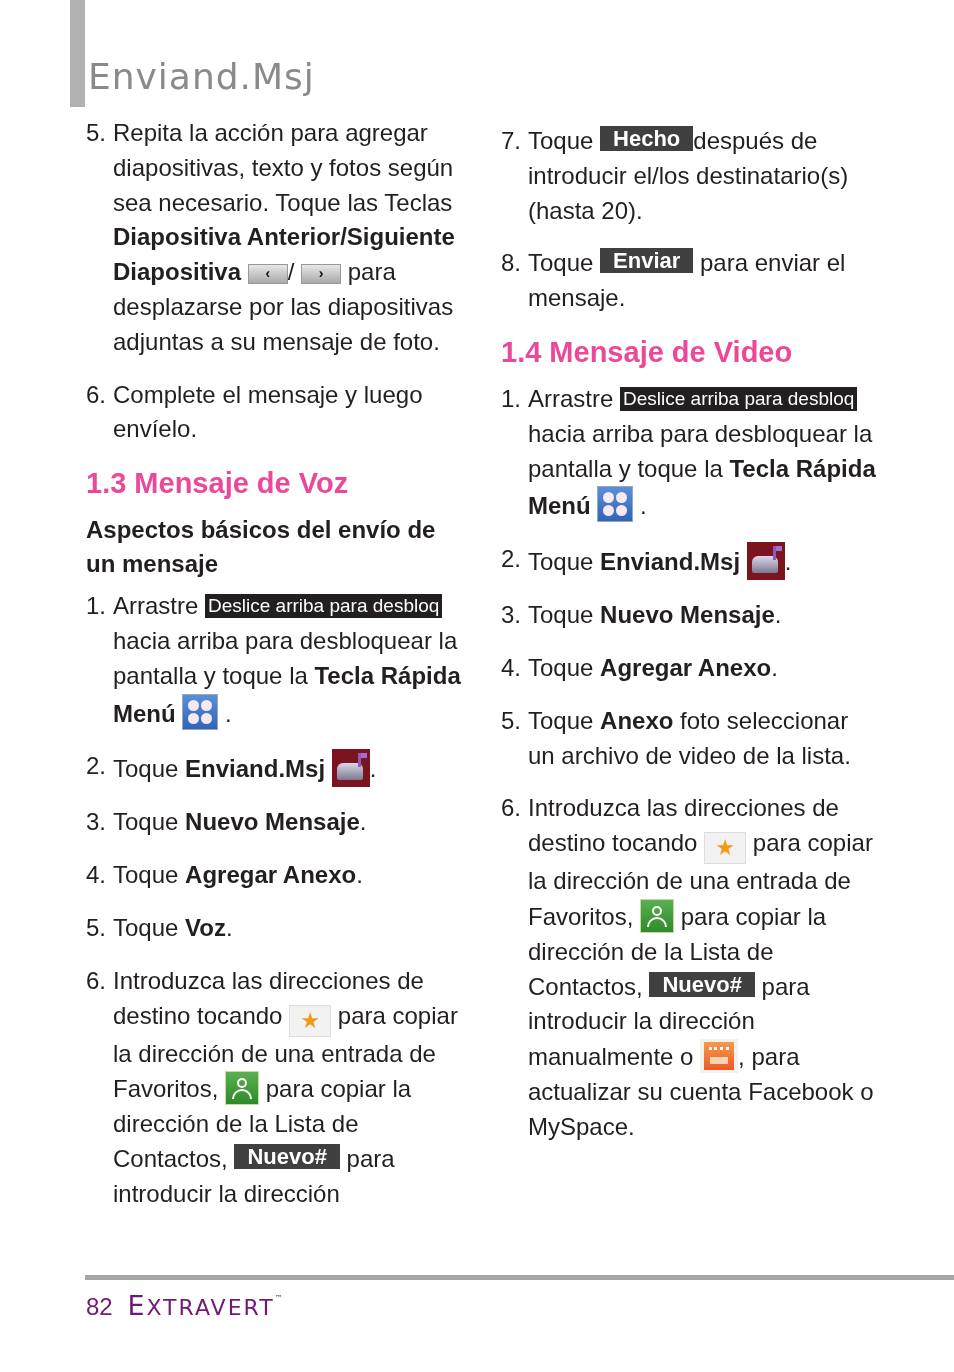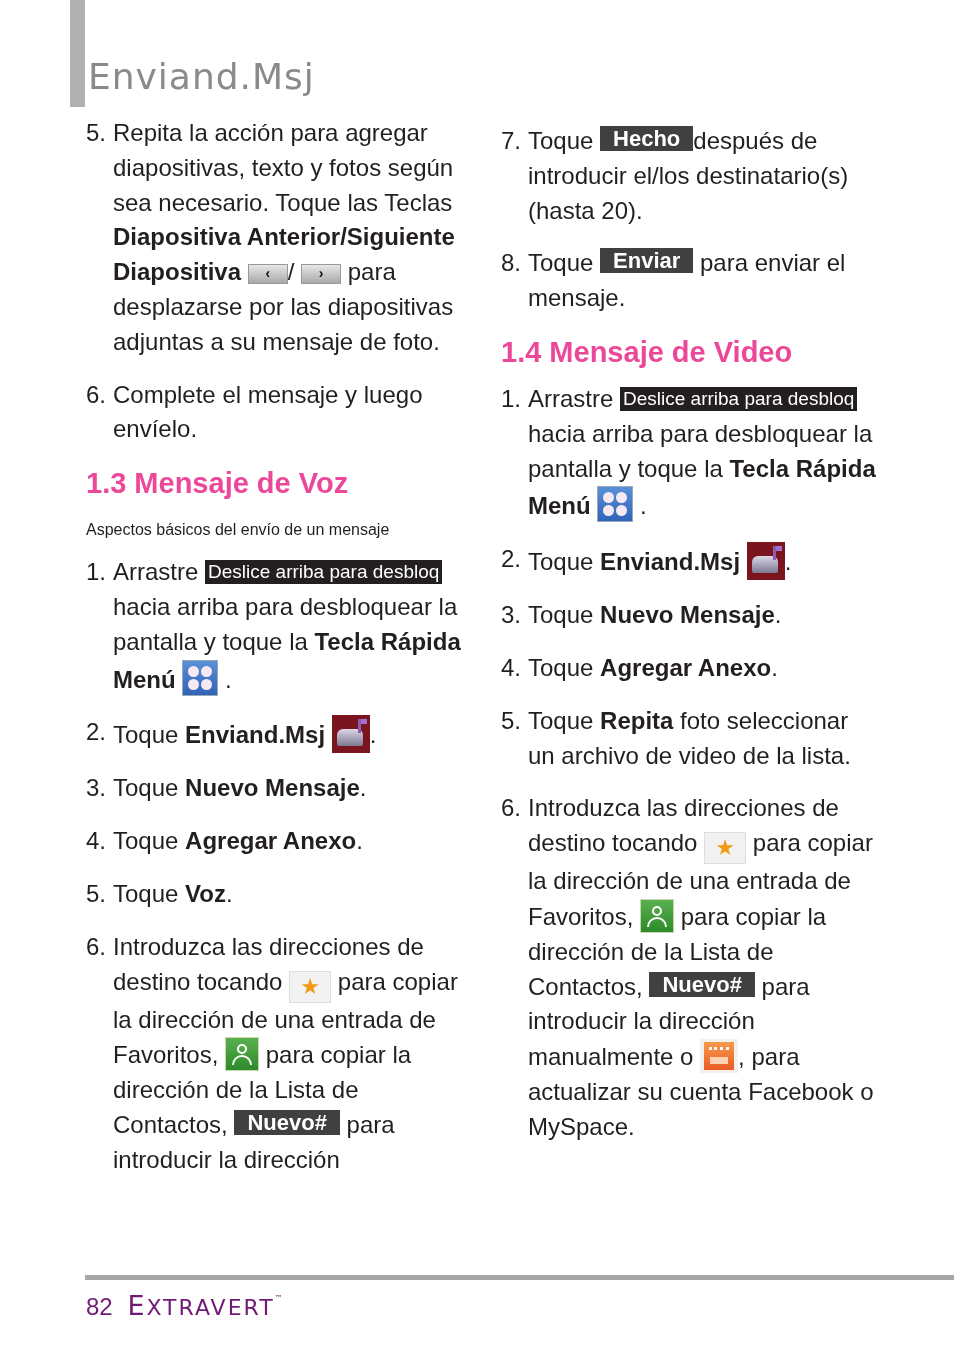--- a/index.html
+++ b/index.html
@@ -8,21 +8,21 @@
   .header-bar { position:absolute; left:70px; top:0; width:15px; height:107px; background:#b1b1b3; }
   .page-title { position:absolute; left:88px; top:32px; font-size:36px; color:#8a8a8c; letter-spacing:1px;
                 font-family:"DejaVu Sans", sans-serif; font-weight:normal; }
   .col { position:absolute; font-size:24px; line-height:34.8px; }
   .col.left { left:86px; top:116px; width:380px; }
   .col.right { left:501px; top:124px; width:380px; }
   .step { position:relative; padding-left:27px; margin-bottom:18px; }
   .step .num { position:absolute; left:0; top:0; }
   b { font-weight:bold;text-align:center; }
   .section-title { color:#ec4899; font-size:29px; line-height:36px; margin:16px 0 12px 0; font-weight:bold; }
-  .subhead { font-weight:normal; font-size:16px; line-height:34px; margin-bottom:8px; }
+  .subhead { font-weight:bold; font-size:24px; line-height:34px; margin-bottom:8px; }
   .bar-label { display:inline-block; background:#231f20; color:#fff; font-size:19px; line-height:24px;
                padding:0 3px; vertical-align:2px; }
   .btn-black { display:inline-block; background:#404040; color:#fff; font-weight:bold; font-size:22px;
                line-height:25px; padding:0 13px; vertical-align:3px; }
   .ico { display:inline-block; vertical-align:-6px; }
   .ico-menu { width:34px; height:34px; background:linear-gradient(#5a8fd8,#2f64b8); border:1px solid #9ab; position:relative; vertical-align:-8px; }
   .ico-menu i { position:absolute; width:11px; height:11px; border-radius:50%; background:#f6e9f2; }
   .ico-msg { width:38px; height:38px; background:#7a1520; position:relative; vertical-align:-10px; }
   .ico-msg .box { position:absolute; left:5px; top:14px; width:26px; height:17px; background:linear-gradient(#dcd6e8,#7b7890); border-radius:6px 6px 2px 2px; }
   .ico-msg .flag { position:absolute; left:26px; top:4px; width:3px; height:14px; background:#8d5bb0; }
@@ -118,21 +118,21 @@
   <div class="step">
     <span class="num">3.</span>
     <span>Toque </span><b>Nuevo Mensaje</b><span>.</span>
   </div>
   <div class="step">
     <span class="num">4.</span>
     <span>Toque </span><b>Agregar Anexo</b><span>.</span>
   </div>
   <div class="step">
     <span class="num">5.</span>
-    <span>Toque </span><b>Repita</b><span> foto seleccionar un archivo de video de la lista.</span>
+    <span>Toque </span><b>Anexo</b><span> foto seleccionar un archivo de video de la lista.</span>
   </div>
   <div class="step">
     <span class="num">6.</span>
     <span>Introduzca las direcciones de destino tocando </span><span class="ico ico-star">★</span><span> para copiar la dirección de una entrada de Favoritos, </span><span class="ico ico-contact"><span class="head"></span><span class="body"></span></span><span> para copiar la dirección de la Lista de Contactos, </span><span class="btn-black">Nuevo#</span><span> para introducir la dirección manualmente o </span><span class="ico ico-social"><span class="in"></span></span><span>, para actualizar su cuenta Facebook o MySpace.</span>
   </div>
 </div>
 
 <div class="footer-rule"></div>
 <div class="footer">
   <span>82</span>

